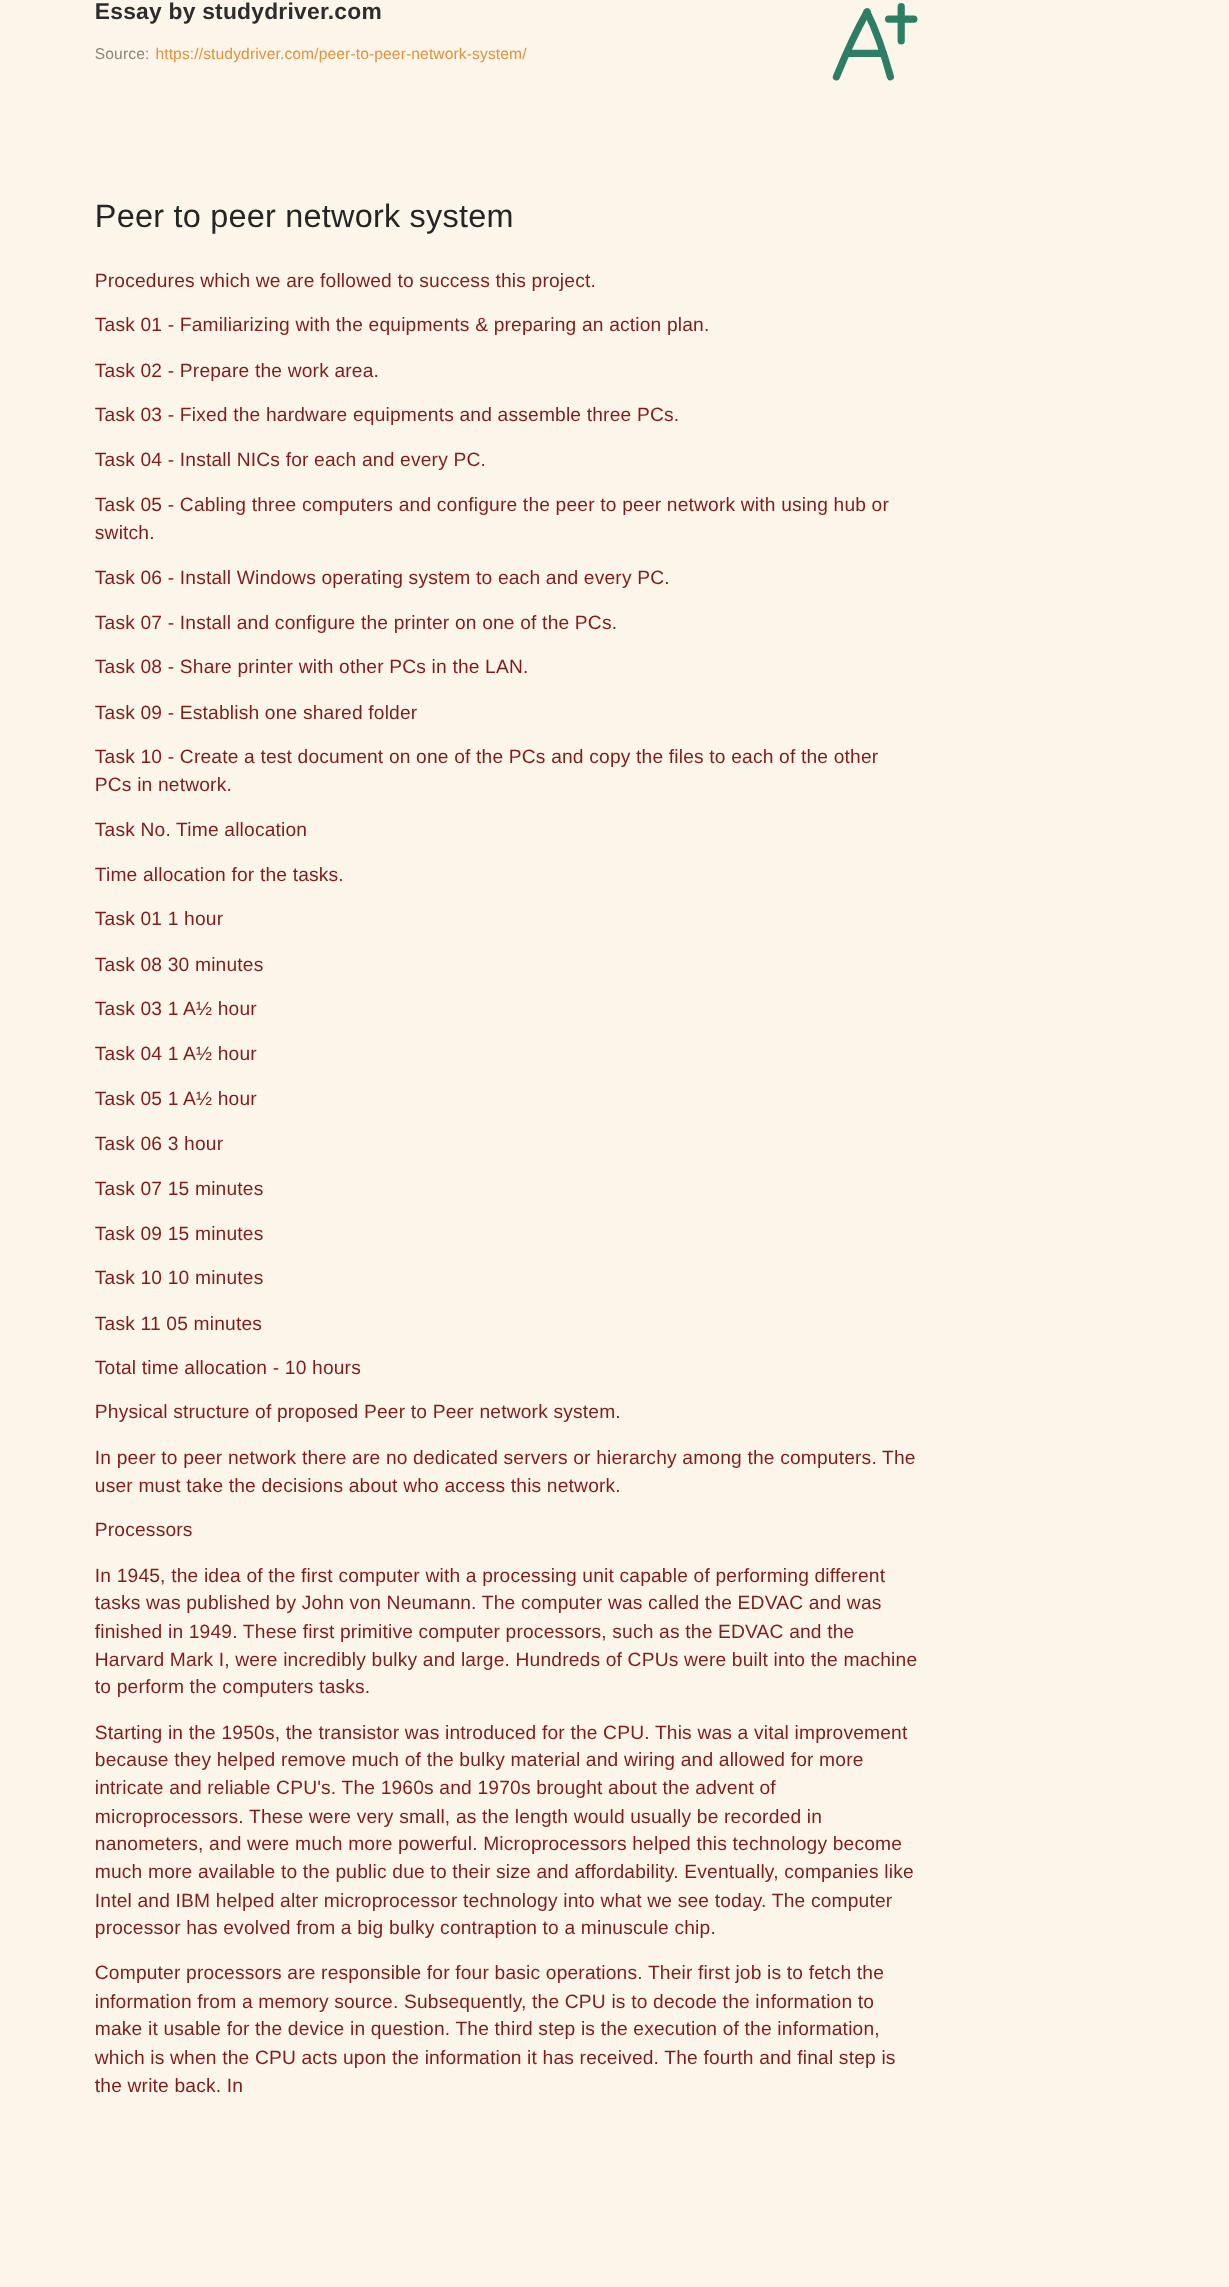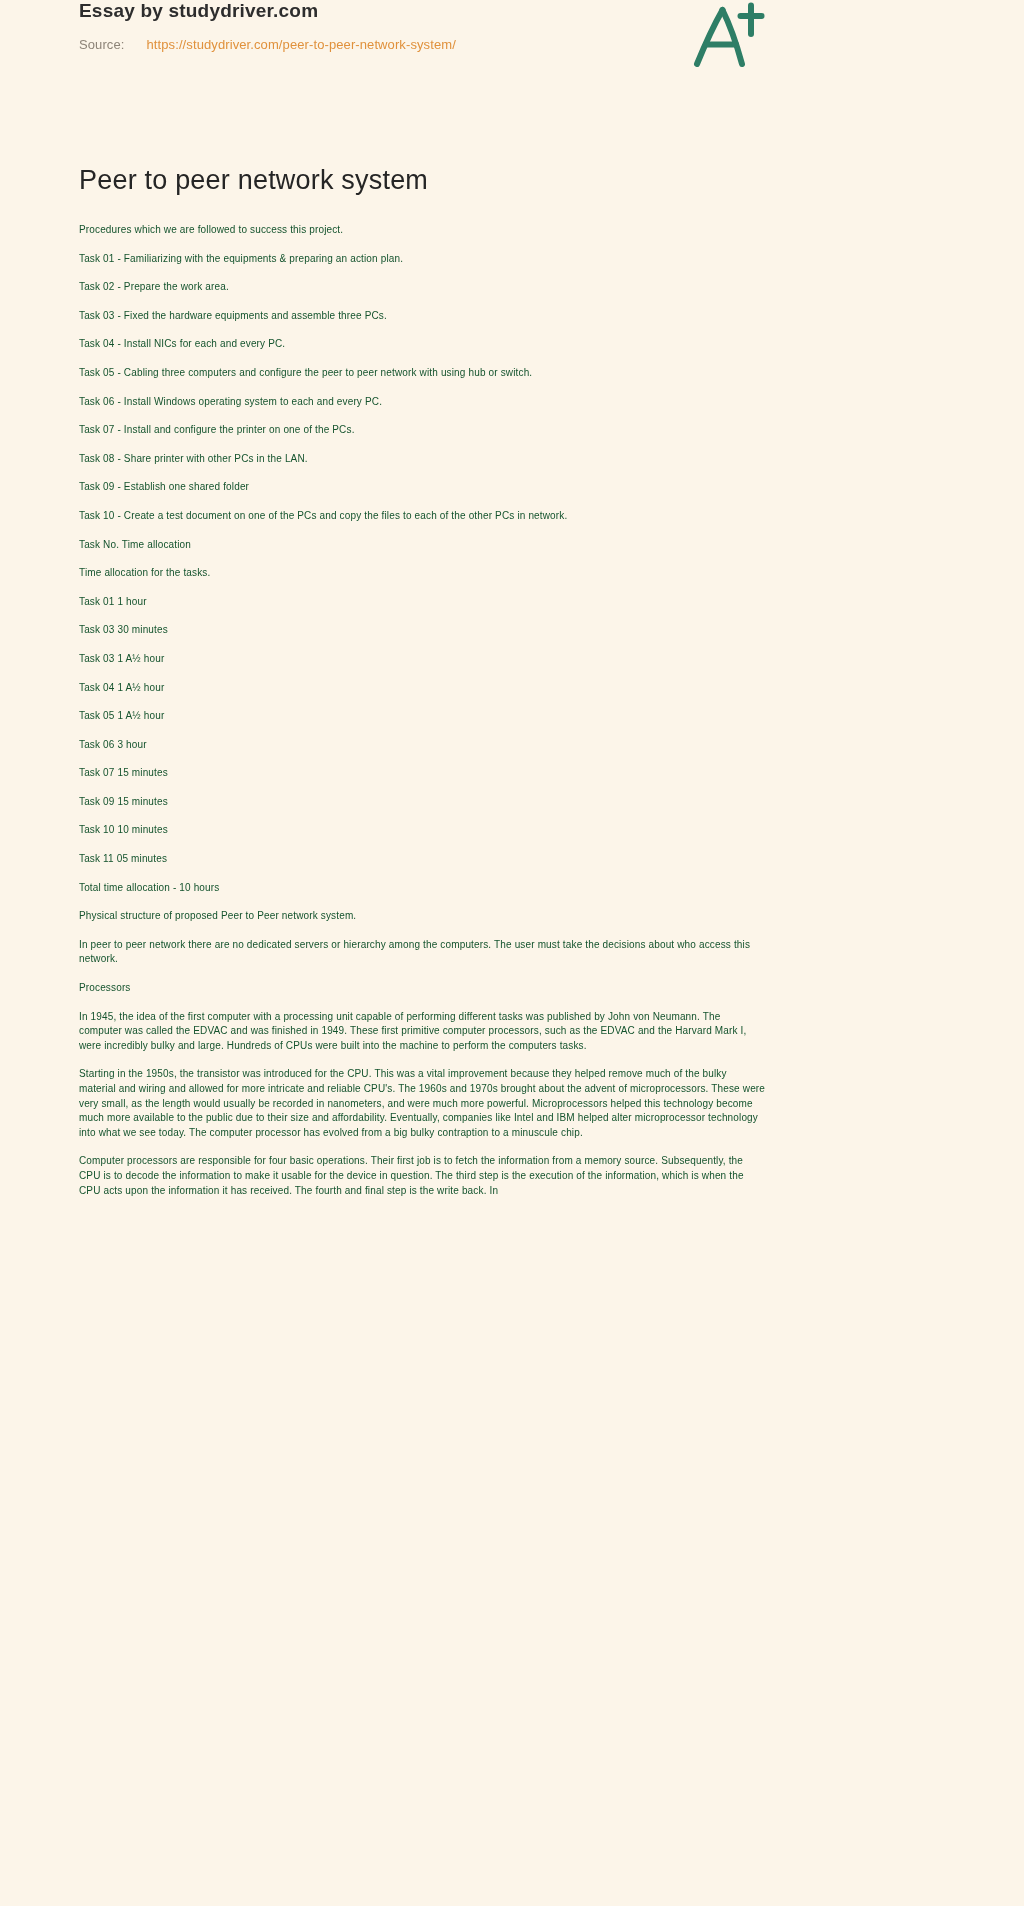--- a/index.html
+++ b/index.html
@@ -32,21 +32,21 @@
   .byline .site {
     font-weight: 700;
   }
   .source-line {
     margin-top: 15px;
     font-size: 13px;
     letter-spacing: 0.1px;
   }
   .source-label {
     color: #8d8478;
-    margin-right: 22px;
+    margin-right: 5px;
   }
   .source-link {
     color: #e0913c;
     text-decoration: none;
   }
   .logo {
     width: 78px;
     height: 75px;
     margin-top: -2px;
     flex: 0 0 auto;
@@ -57,23 +57,23 @@
     height: 100%;
   }
   .title {
     font-size: 27px;
     font-weight: 400;
     color: #252525;
     letter-spacing: 0.2px;
     margin: 92px 0 27px 0;
   }
   .content p {
-    font-size: 10px;
+    font-size: 16px;
     line-height: 1.46;
-    color: #14532d;
+    color: #7f1d1d;
     letter-spacing: 0.15px;
     margin: 0 0 14px 0;
   }
 </style>
 </head>
 <body>
 
 <div class="page">
 
   <header class="page-header">
@@ -103,21 +103,21 @@
     <p>Task 04 - Install NICs for each and every PC.</p>
     <p>Task 05 - Cabling three computers and configure the peer to peer network with using hub or switch.</p>
     <p>Task 06 - Install Windows operating system to each and every PC.</p>
     <p>Task 07 - Install and configure the printer on one of the PCs.</p>
     <p>Task 08 - Share printer with other PCs in the LAN.</p>
     <p>Task 09 - Establish one shared folder</p>
     <p>Task 10 - Create a test document on one of the PCs and copy the files to each of the other PCs in network.</p>
     <p>Task No. Time allocation</p>
     <p>Time allocation for the tasks.</p>
     <p>Task 01 1 hour</p>
-    <p>Task 03 30 minutes</p>
+    <p>Task 08 30 minutes</p>
     <p>Task 03 1 A½ hour</p>
     <p>Task 04 1 A½ hour</p>
     <p>Task 05 1 A½ hour</p>
     <p>Task 06 3 hour</p>
     <p>Task 07 15 minutes</p>
     <p>Task 09 15 minutes</p>
     <p>Task 10 10 minutes</p>
     <p>Task 11 05 minutes</p>
     <p>Total time allocation - 10 hours</p>
     <p>Physical structure of proposed Peer to Peer network system.</p>

